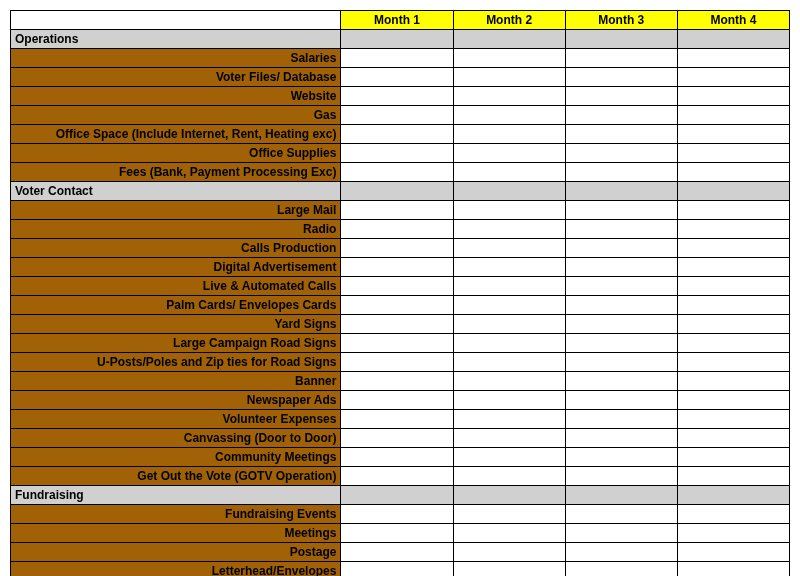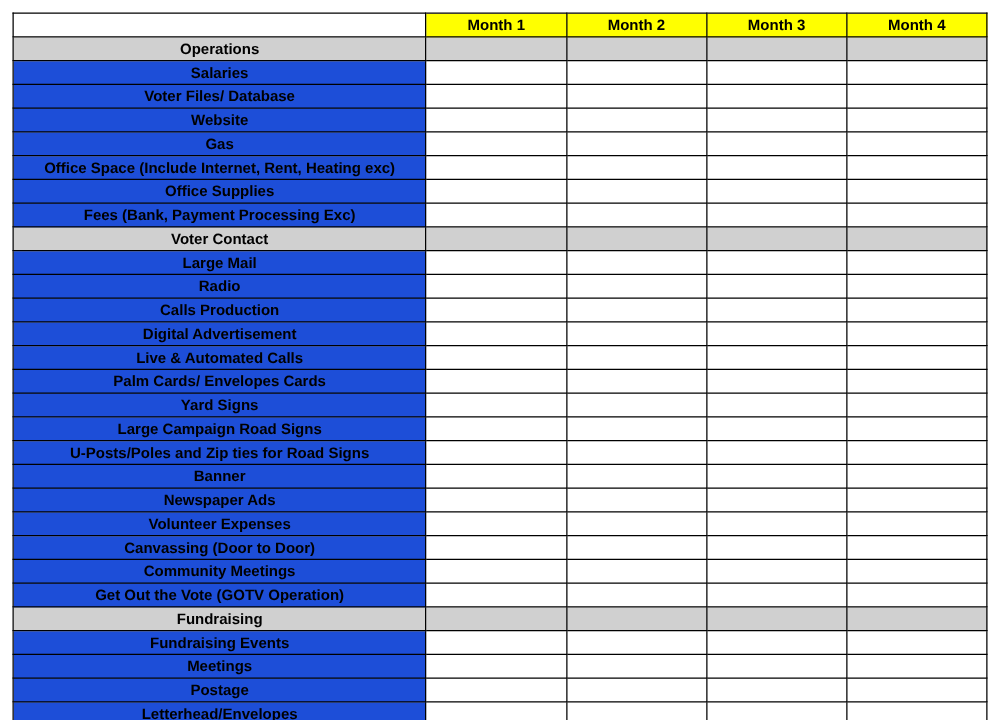--- a/index.html
+++ b/index.html
@@ -25,29 +25,29 @@
   .header-corner {
     background: #fff;
   }
   .header-month {
     background: #ffff00;
     font-weight: bold;
   }
   .section-header {
     background: #d0d0d0;
     font-weight: bold;
-    text-align: center;
+    text-align: left;
   }
   .section-header-row td:not(.section-header) {
     background: #d0d0d0;
   }
   .line-item {
     font-weight: bold;
-    text-align: center;
-    background: #1d4ed8;
+    text-align: right;
+    background: #a16207;
   }
   .data-cell {
     background: #fff;
   }
 </style>
 </head>
 <body>
 
 <table>
   <thead>

